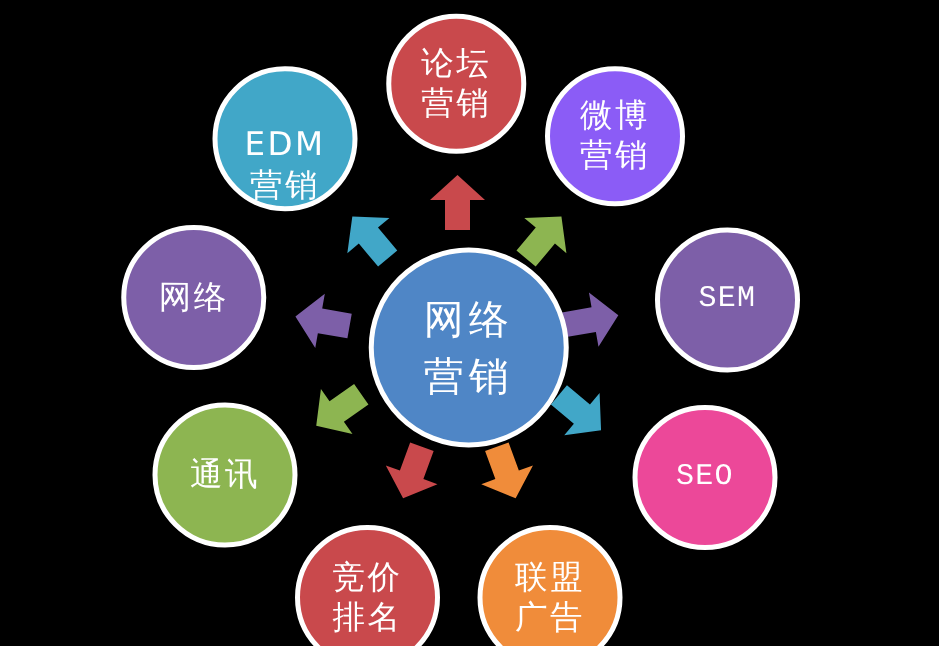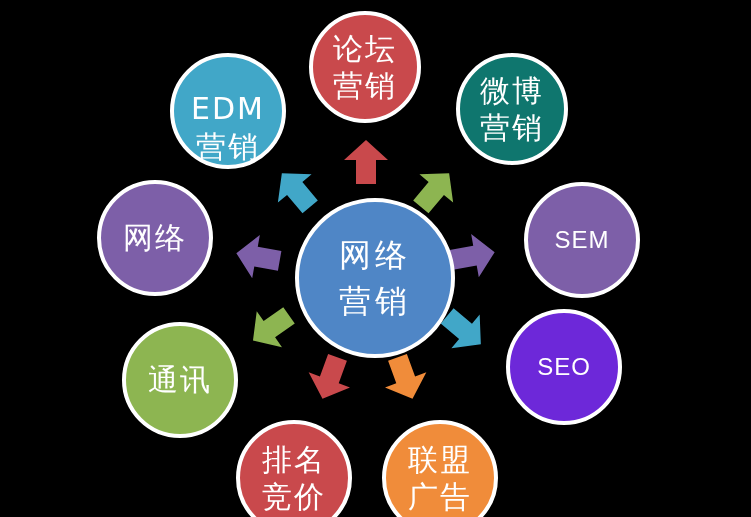--- a/index.html
+++ b/index.html
@@ -29,31 +29,31 @@
       display: flex;
       flex-direction: column;
       align-items: center;
       justify-content: center;
       color: #ffffff;
       text-align: center;
       line-height: 1.25;
     }
     .node .line {
       display: block;
-      font-size: 30px;
+      font-size: 26px;
       letter-spacing: 2px;
       white-space: nowrap;
     }
     .node.center .line {
       font-size: 32px;
       line-height: 1.45;
       letter-spacing: 4px;
     }
     .node.latin .line {
-      font-family: Liberation Sans, sans-serif;
+      font-family: Liberation Mono, monospace;
       font-size: 24px;
       letter-spacing: 1px;
     }
     .arrow {
       position: absolute;
       width: 48px;
       height: 48px;
       margin-left: -24px;
       margin-top: -24px;
     }
@@ -115,41 +115,41 @@
   <div class="node center" id="node-center" style="left: 295px; top: 198px; width: 160px; height: 160px; background: rgb(79, 134, 198);">
     <span class="line">网络</span>
     <span class="line">营销</span>
   </div>
 
   <div class="node" id="node-forum" style="left: 309px; top: 11px; width: 112px; height: 112px; background: rgb(201, 73, 76);">
     <span class="line">论坛</span>
     <span class="line">营销</span>
   </div>
 
-  <div class="node" id="node-weibo" style="left: 456px; top: 53px; width: 112px; height: 112px; background: #0f766e;">
+  <div class="node" id="node-weibo" style="left: 436px; top: 53px; width: 112px; height: 112px; background: #8b5cf6;">
     <span class="line">微博</span>
     <span class="line">营销</span>
   </div>
 
   <div class="node latin" id="node-sem" style="left: 524px; top: 182px; width: 116px; height: 116px; background: rgb(125, 95, 168);">
     <span class="line">SEM</span>
   </div>
 
-  <div class="node latin" id="node-seo" style="left: 506px; top: 309px; width: 116px; height: 116px; background: #6d28d9; justify-content: center;">
+  <div class="node latin" id="node-seo" style="left: 506px; top: 324px; width: 116px; height: 116px; background: #ec4899; justify-content: center;">
     <span class="line">SEO</span>
   </div>
 
   <div class="node" id="node-ad-alliance" style="left: 382px; top: 420px; width: 116px; height: 116px; background: rgb(240, 140, 58);">
     <span class="line">联盟</span>
     <span class="line">广告</span>
   </div>
 
   <div class="node" id="node-bidding" style="left: 236px; top: 420px; width: 116px; height: 116px; background: rgb(201, 73, 76);">
+    <span class="line">竞价</span>
     <span class="line">排名</span>
-    <span class="line">竞价</span>
   </div>
 
   <div class="node" id="node-im-tools" style="left: 122px; top: 322px; width: 116px; height: 116px; background: rgb(141, 181, 81);">
     <span class="line">通讯</span>
   </div>
 
   <div class="node" id="node-net-media" style="left: 97px; top: 180px; width: 116px; height: 116px; background: rgb(125, 95, 168);">
     <span class="line">网络</span>
   </div>
 

